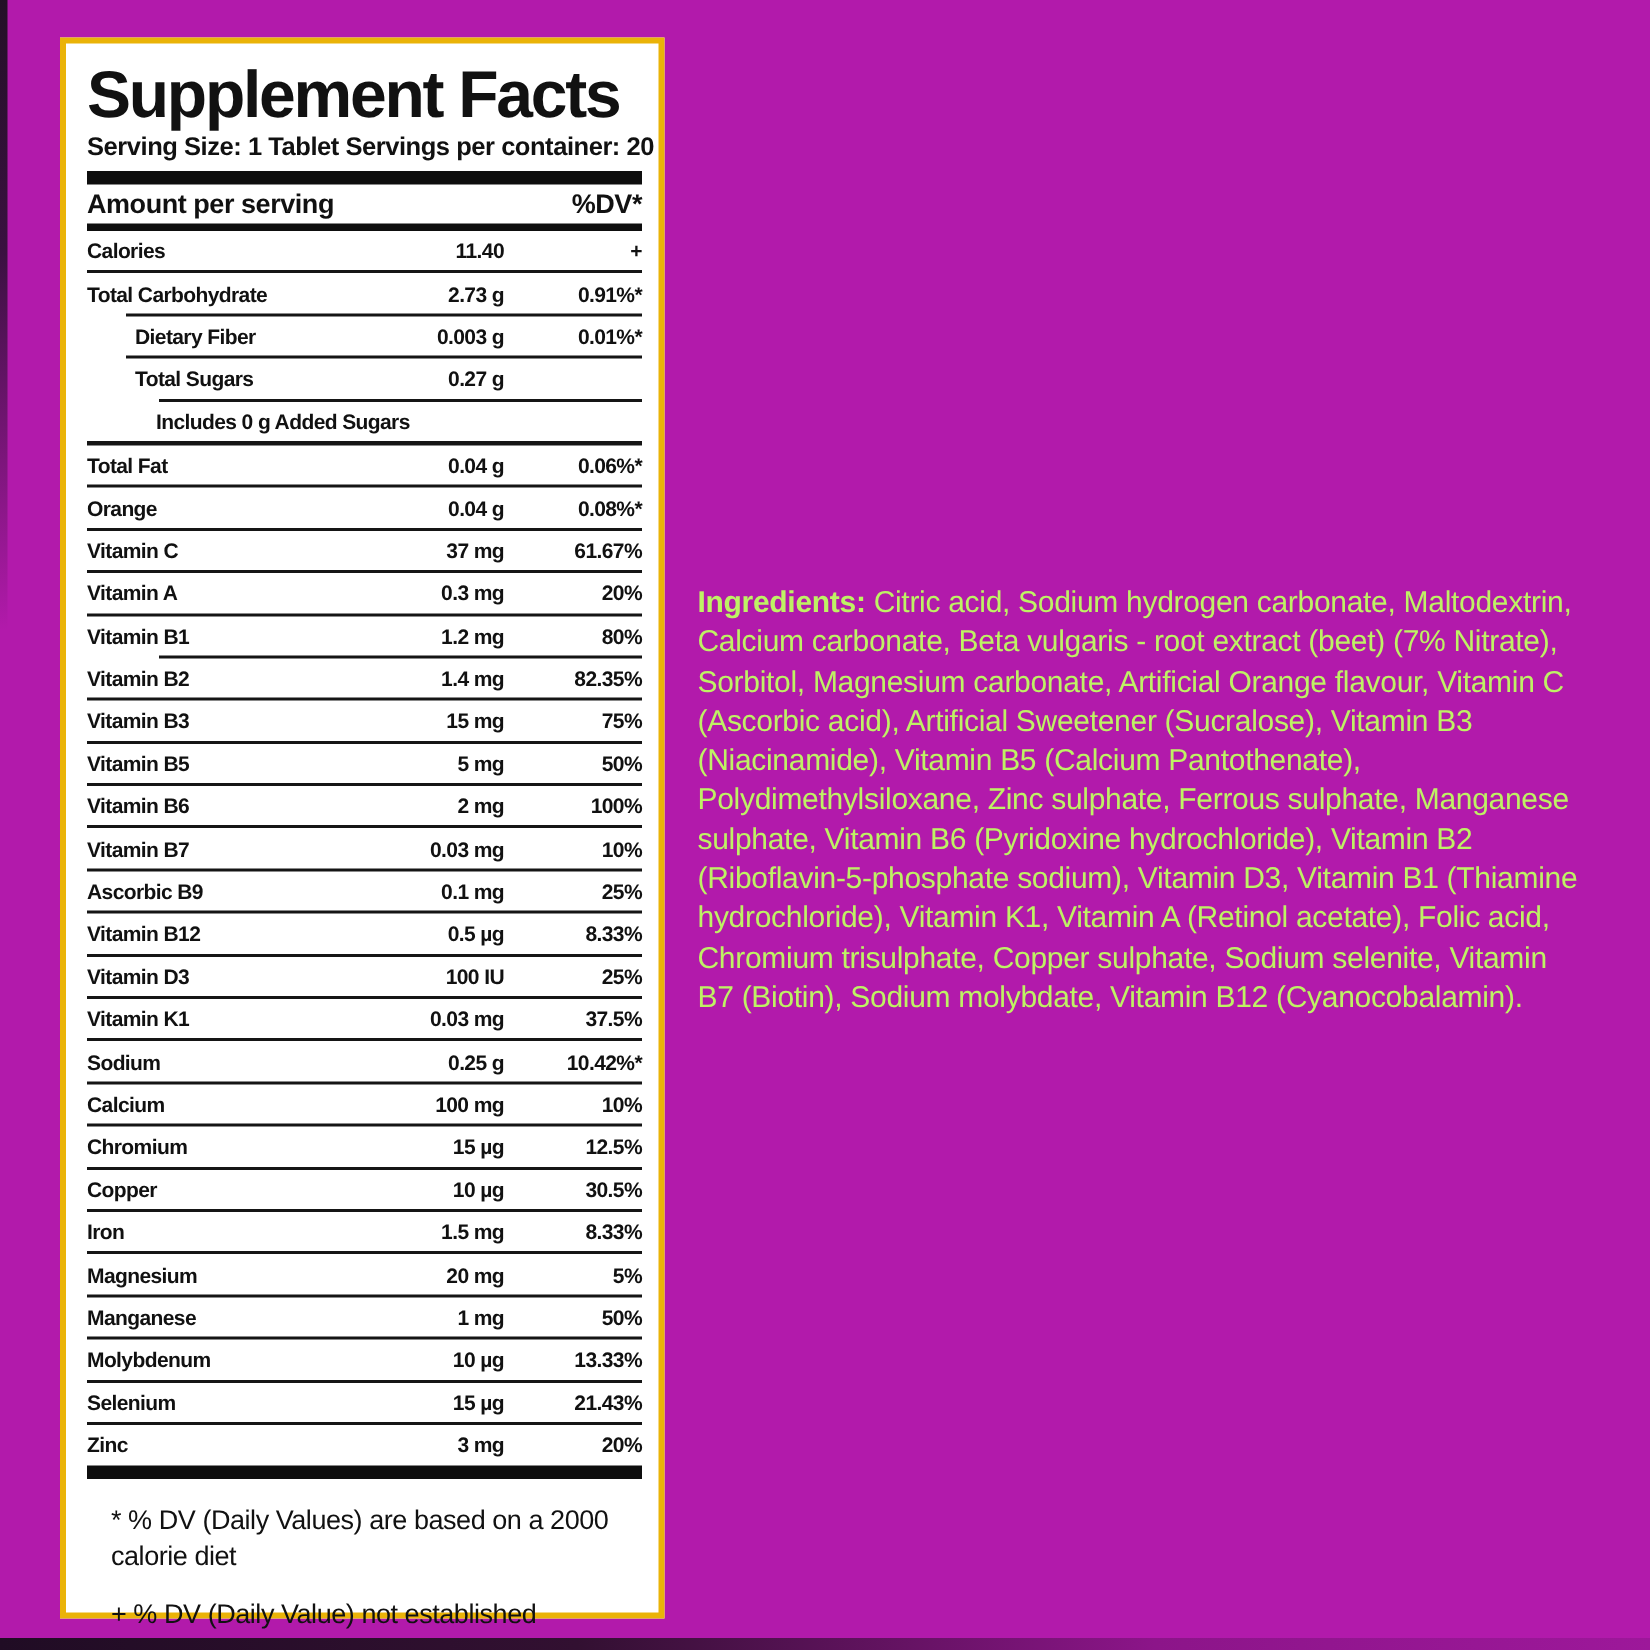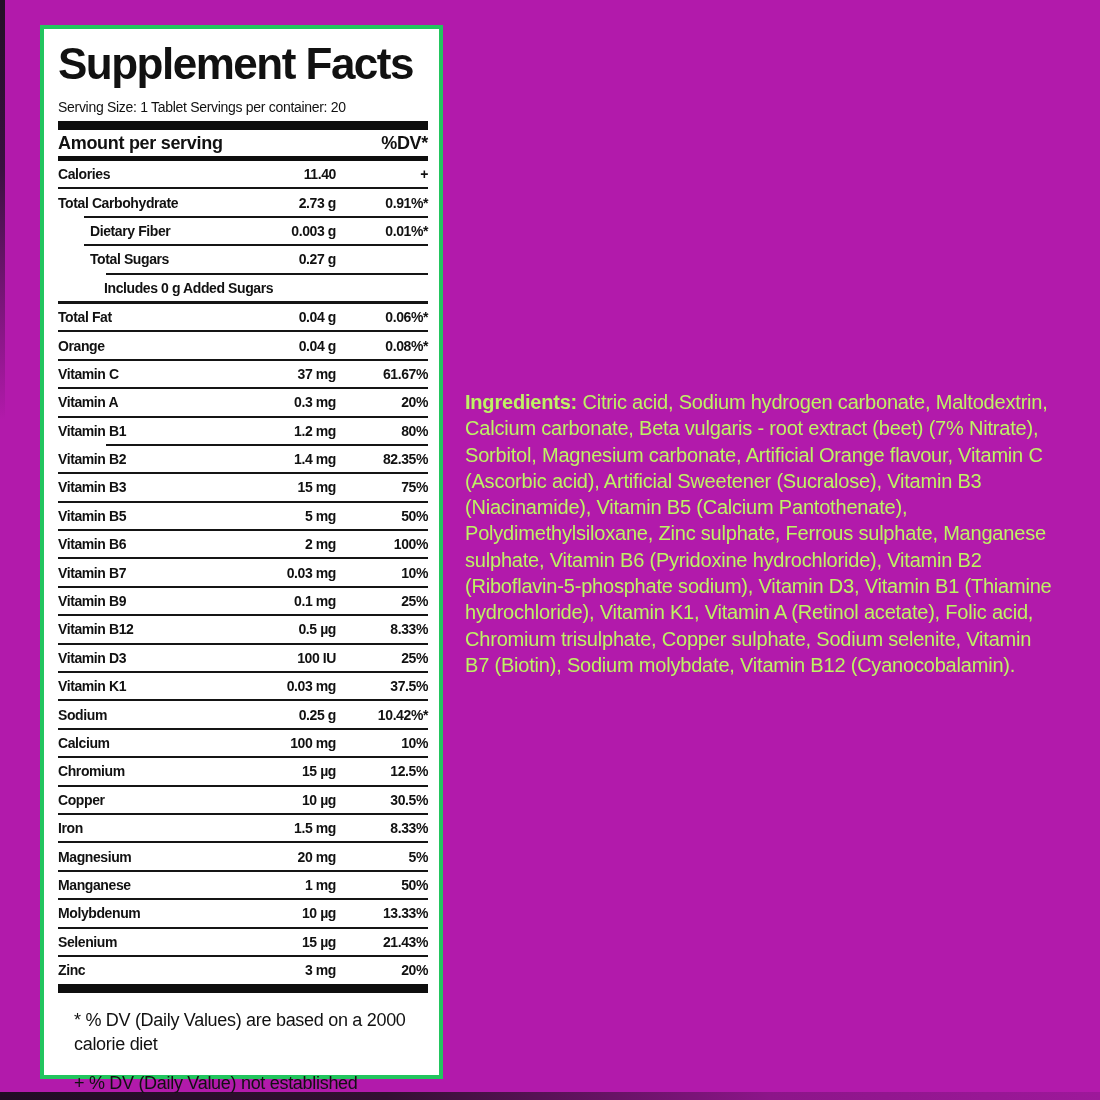--- a/index.html
+++ b/index.html
@@ -16,34 +16,34 @@
     background: linear-gradient(180deg, #241027 0%, #3a1140 40%, rgba(178,26,171,0) 100%);
   }
   .scan-edge-bottom {
     position: absolute; left: 0; bottom: 0; width: 1100px; height: 8px;
     background: linear-gradient(90deg, #200c24 0%, #321031 35%, #8c1589 70%, #9d189a 100%);
   }
   .facts-panel {
     position: absolute; left: 40px; top: 25px;
     width: 403px; height: 1054px;
     background: #fff;
-    border: 4px solid #22c55e;
+    border: 4px solid #eab308;
     box-sizing: border-box;
     padding: 0 11px 0 14px;
   }
   .facts-title {
     margin-top: 12px;
     font-size: 44px; font-weight: 700;
     letter-spacing: -1.5px;
     line-height: 46px;
     white-space: nowrap;
   }
   .serving-line {
-    margin-top: 12px;
-    font-size: 14px; font-weight: 400;
+    margin-top: 1px;
+    font-size: 17px; font-weight: 700;
     letter-spacing: -0.3px;
     white-space: nowrap;
   }
   .bar-thick { height: 9px; background: #0e0e0e; margin-top: 6px; }
   .bar-medium { height: 5px; background: #0e0e0e; }
   .bar-bottom { height: 9px; background: #0e0e0e; margin-top: 1px; }
   .hdr-row {
     display: flex; align-items: center;
     height: 25px; margin-top: 1px;
     font-size: 18px; font-weight: 700; letter-spacing: -0.3px; gap: 40px;
@@ -181,21 +181,21 @@
         <span class="t-dv">100%</span>
       </div>
       <div class="rule"></div>
       <div class="t-row">
         <span class="t-name">Vitamin B7</span>
         <span class="t-amount">0.03 mg</span>
         <span class="t-dv">10%</span>
       </div>
       <div class="rule"></div>
       <div class="t-row">
-        <span class="t-name">Vitamin B9</span>
+        <span class="t-name">Ascorbic B9</span>
         <span class="t-amount">0.1 mg</span>
         <span class="t-dv">25%</span>
       </div>
       <div class="rule"></div>
       <div class="t-row">
         <span class="t-name">Vitamin B12</span>
         <span class="t-amount">0.5 µg</span>
         <span class="t-dv">8.33%</span>
       </div>
       <div class="rule"></div>

